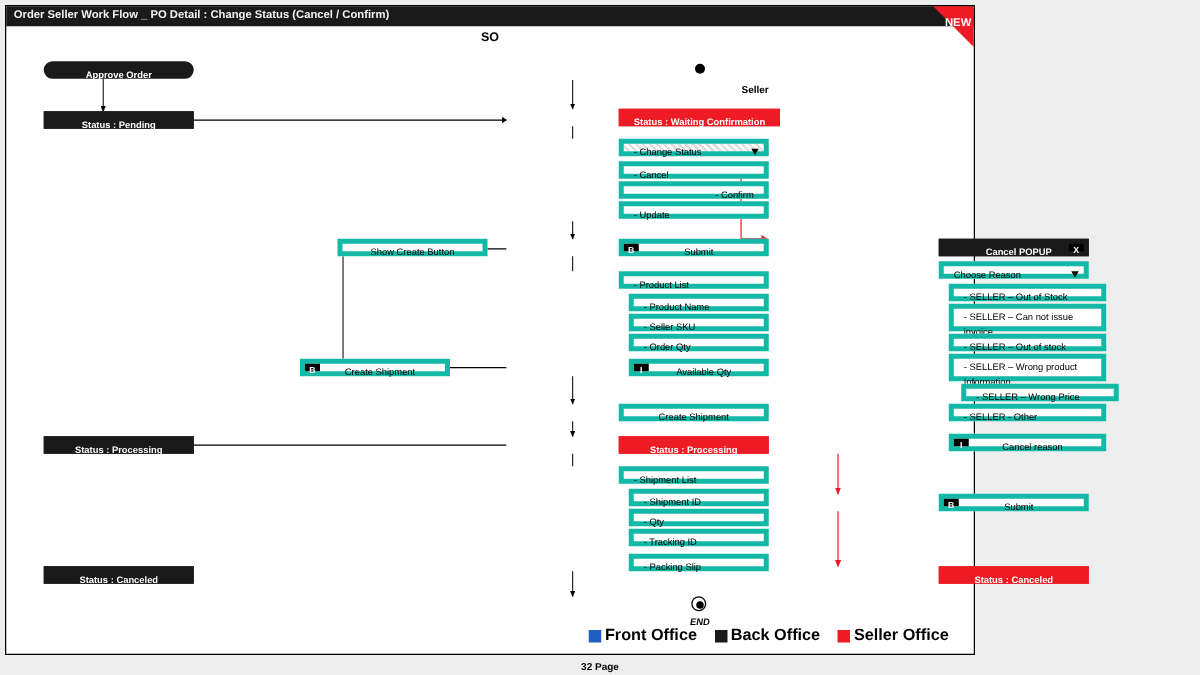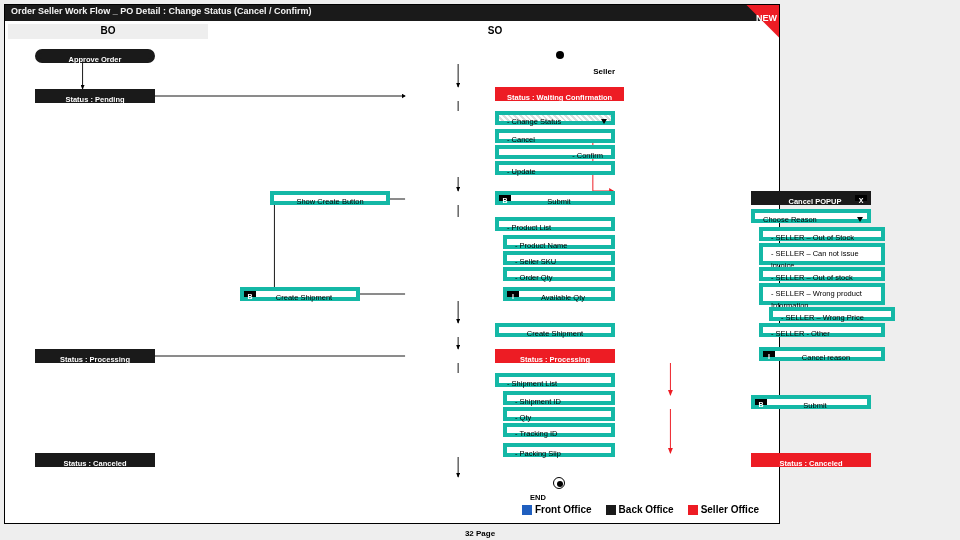--- a/index.html
+++ b/index.html
@@ -67,35 +67,34 @@
   }
 
   .dot { position:absolute; width:8px;height:8px; background:#000; border-radius:50%; }
   .ring { position:absolute; width:12px;height:12px; border:1.5px solid #000; border-radius:50%; }
   .ring::after{ content:""; position:absolute; left:3px; top:3px; width:6px; height:6px; background:#000; border-radius:50%;}
 
   svg.wires { position:absolute; left:0; top:0; width:100%; height:100%; pointer-events:none; }
 
   .footer-page { position:absolute; bottom:2px; left:0; right:0; text-align:center; font-size:8px; font-weight:700; }
 
-  .legend { position:absolute; right:20px; bottom:8px; display:flex; gap:14px; font-size:10px; font-weight:700; }
+  .legend { position:absolute; right:20px; bottom:8px; display:flex; gap:14px; font-size:13px; font-weight:700; }
   .sw { display:inline-block; width:10px; height:10px; margin-right:3px; vertical-align:middle; }
 </style>
 </head>
 <body>
 
 <div class="page">
   <div class="titlebar">
     <span>Order Seller Work Flow _ PO Detail : Change Status (Cancel / Confirm)</span>
   </div>
   <div class="new-ribbon">
     <b>NEW</b>
   </div>
   <div class="cols">
-    <div class="col-hdr bo">BO</div>
     <div class="col-hdr so">SO</div>
   </div>
 
   <div class="canvas">
 
     <svg class="wires" viewBox="0 0 948 484" preserveAspectRatio="none">
       <defs>
         <marker id="ar" viewBox="0 0 6 6" refX="5" refY="3" markerWidth="5" markerHeight="5" orient="auto">
           <path d="M0,0 L6,3 L0,6 Z" fill="#000"></path>
         </marker>
@@ -177,21 +176,21 @@
 
     <div class="node" style="left:490px; top:284px;"><span>Create Shipment</span></div>
     <div class="node red" style="left:490px; top:310px;"><span>Status : Processing</span></div>
     <div class="node left" style="left:490px; top:334px;"><span>- Shipment List</span></div>
     <div class="node left" style="left:498px; top:352px; min-width:112px;"><span>- Shipment ID</span></div>
     <div class="node left" style="left:498px; top:368px; min-width:112px;"><span>- Qty</span></div>
     <div class="node left" style="left:498px; top:384px; min-width:112px;"><span>- Tracking ID</span></div>
     <div class="node left" style="left:498px; top:404px; min-width:112px;"><span>- Packing Slip</span></div>
 
     <div class="ring" style="left:548px; top:438px;"></div>
-    <div style="position:absolute; left:525px; top:454px; width:60px; text-align:left; font-size:7.5px; font-weight:700;">END</div>
+    <div style="position:absolute; left:525px; top:454px; width:60px; text-align:center; font-size:7.5px; font-weight:700;font-style:italic;">END</div>
 
     <div class="node black i" style="left:746px; top:152px;">
       <span>Cancel POPUP</span>
       <span class="tagX">X</span>
     </div>
     <div class="node left" style="left:746px; top:170px;"><span>Choose Reason</span><span class="caret"></span></div>
     <div class="node left" style="left:754px; top:188px; min-width:126px;"><span>- SELLER – Out of Stock</span></div>
     <div class="node left" style="left:754px; top:204px; min-width:126px; height:22px;"><span>- SELLER – Can not issue invoice</span></div>
     <div class="node left" style="left:754px; top:228px; min-width:126px;"><span>- SELLER – Out of stock</span></div>
     <div class="node left" style="left:754px; top:244px; min-width:126px; height:22px;"><span>- SELLER – Wrong product Information</span></div>

